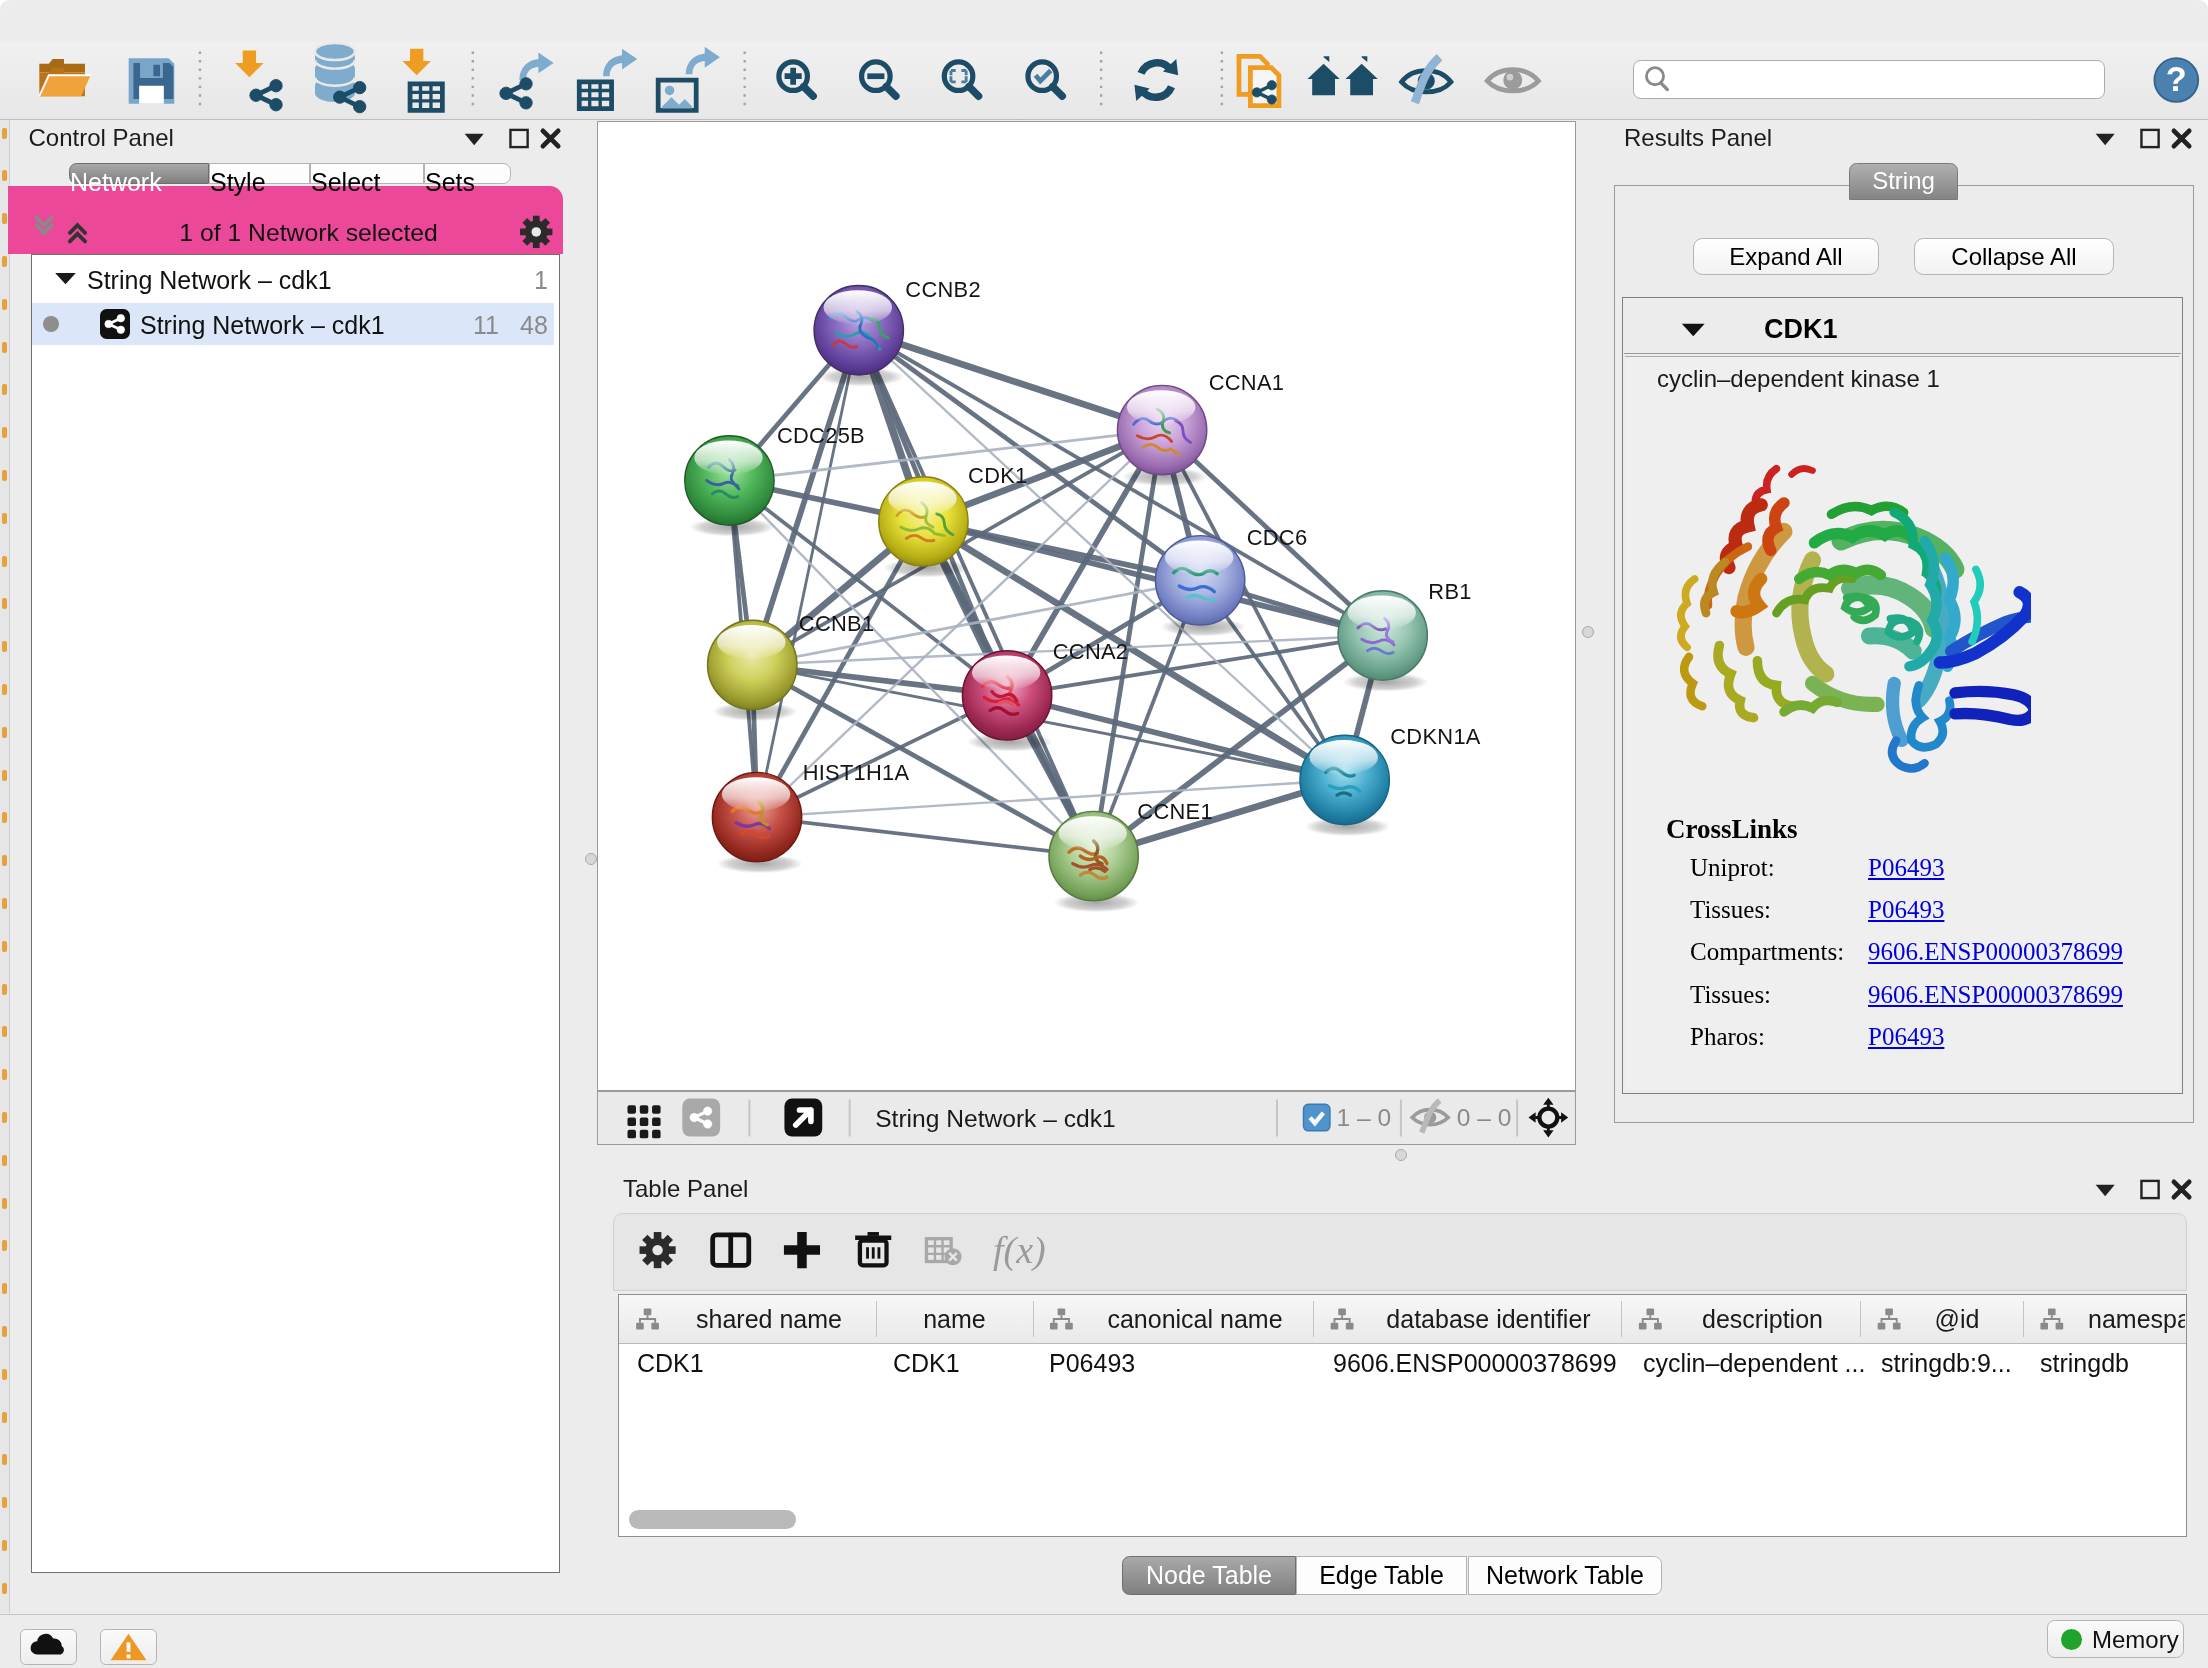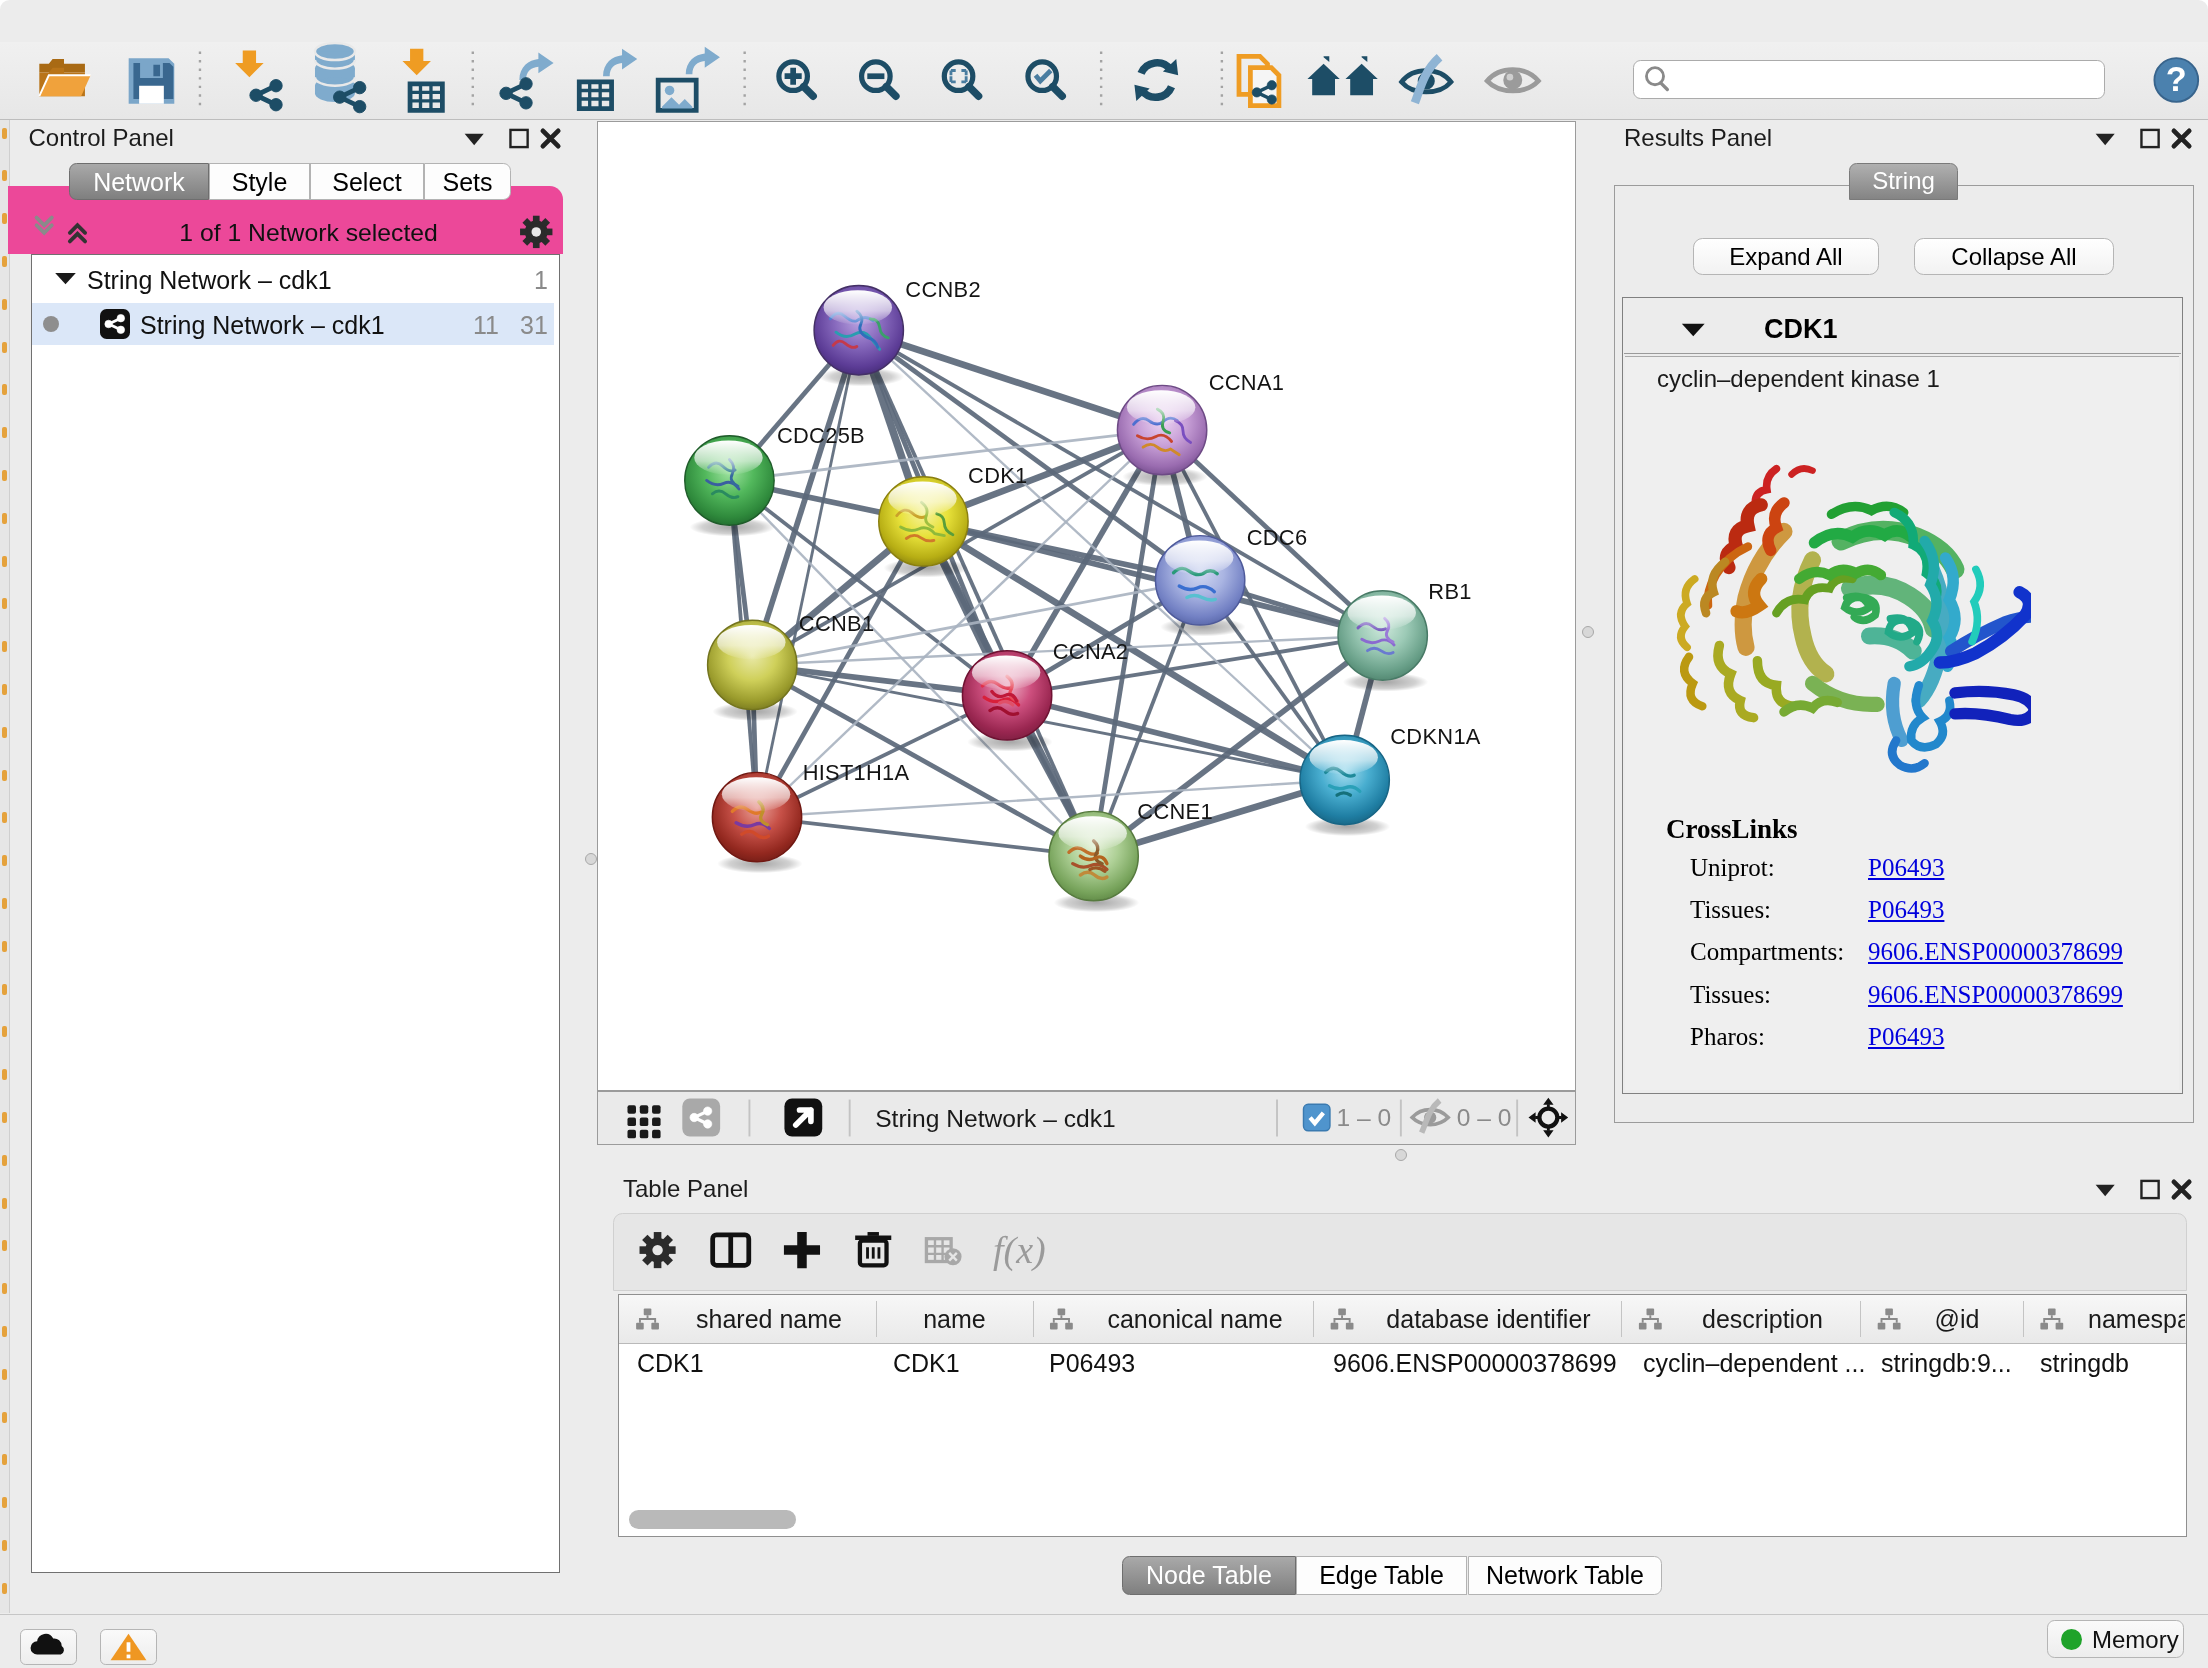--- a/index.html
+++ b/index.html
@@ -8,21 +8,21 @@
   #win{position:absolute;left:0;top:0;width:2208px;height:1668px;background:#ececec;border-radius:9.5px 9.5px 0 0;overflow:hidden;}
   #titlebar{position:absolute;left:0;top:0;width:2208px;height:41px;background:linear-gradient(#f3f3f3,#d4d4d4);border-bottom:1px solid #a6a6a6;}
   .tl{position:absolute;top:10.5px;width:23px;height:23px;border-radius:50%;background:#8e8e93;border:1px solid #68686d;box-sizing:border-box;}
   #title{position:absolute;top:6.7px;left:0;width:2208px;text-align:center;font-size:25px;font-weight:bold;color:#3b3b3b;}
   #toolbar{position:absolute;left:0;top:42px;width:2208px;height:77px;background:linear-gradient(#f0f0f0,#e7e7e7);border-bottom:1px solid #bdbdbd;}
   #searchbox{position:absolute;left:1633px;top:18px;width:472px;height:39px;background:#fff;border:1px solid #ababab;border-radius:7.6px;box-sizing:border-box;}
   
   .phead{font-size:24px;color:#1c1c1c;}
   
   #cpanel-title{left:28.5px;top:123px;}
-  .tab{position:absolute;top:163px;height:37px;box-sizing:border-box;border:1px solid #b3b3b3;background:#fdfdfd;color:#000;font-size:25px;text-align:center;line-height:37px;}
+  .tab{position:absolute;top:163px;height:21px;box-sizing:border-box;border:1px solid #b3b3b3;background:#fdfdfd;color:#000;font-size:25px;line-height:37px;}
   .tabsel{background:linear-gradient(#a9a9a9,#7f7f7f);color:#fff;border-color:#6e6e6e;}
   #netbar{position:absolute;left:7.6px;top:186px;width:555px;height:68px;background:#ec4899;border-radius:0 13.3px 0 0;}
   .tab{z-index:2;}
   #netlist{position:absolute;left:31px;top:254px;width:529px;height:1319px;background:#fff;border:1.9px solid #707070;box-sizing:border-box;}
   .trow{position:absolute;left:0;width:522px;height:38px;font-size:25px;color:#111;}
   
   #netcanvas{position:absolute;left:597px;top:121px;width:979px;height:970px;background:#fff;border:1px solid #9b9b9b;box-sizing:border-box;}
   #netfoot{position:absolute;left:597px;top:1091px;width:979px;height:54px;background:#eaeaea;border:1px solid #9b9b9b;box-sizing:border-box;}
   #rbox{position:absolute;left:1614px;top:185px;width:578px;height:936px;border:1px solid #9b9b9b;background:#ececec;}
   .btn{position:absolute;background:linear-gradient(#ffffff,#f2f2f2);border:1px solid #b5b5b5;border-radius:9.5px;font-size:24px;color:#000;text-align:center;box-sizing:border-box;}
@@ -299,21 +299,21 @@
         <rect x="0" y="0" width="32" height="32" rx="7" fill="#111"></rect>
         <g transform="translate(16,16) scale(0.62)" fill="#fff" stroke="#fff">
             <path d="M-11 0 L10 -10 M-11 0 L10 10" stroke-width="5" fill="none"></path>
             <circle cx="-11" cy="0" r="6.5"></circle>
             <circle cx="10" cy="-10" r="6.5"></circle>
             <circle cx="10" cy="10" r="6.5"></circle>
           </g>
       </svg>
       <span class="abs" style="left:108px;top:7.6px;">String Network – cdk1</span>
       <span class="abs" style="left:441px;top:7.6px;color:#8a8a8a;">11</span>
-      <span class="abs" style="left:488px;top:7.6px;color:#8a8a8a;">31</span>
+      <span class="abs" style="left:488px;top:7.6px;color:#8a8a8a;">48</span>
     </div>
   </div>
   <div class="knob" style="left:585px;top:853px;"></div>
   <div id="netcanvas"></div>
   <svg class="abs" style="left:598px;top:122px" width="977" height="968" viewBox="629 128 1027 1018">
     <defs>
       <radialGradient id="shd" cx="50%" cy="50%" r="50%">
         <stop offset="0%" stop-color="#000" stop-opacity="0.35"></stop>
         <stop offset="70%" stop-color="#000" stop-opacity="0.18"></stop>
         <stop offset="100%" stop-color="#000" stop-opacity="0"></stop>

